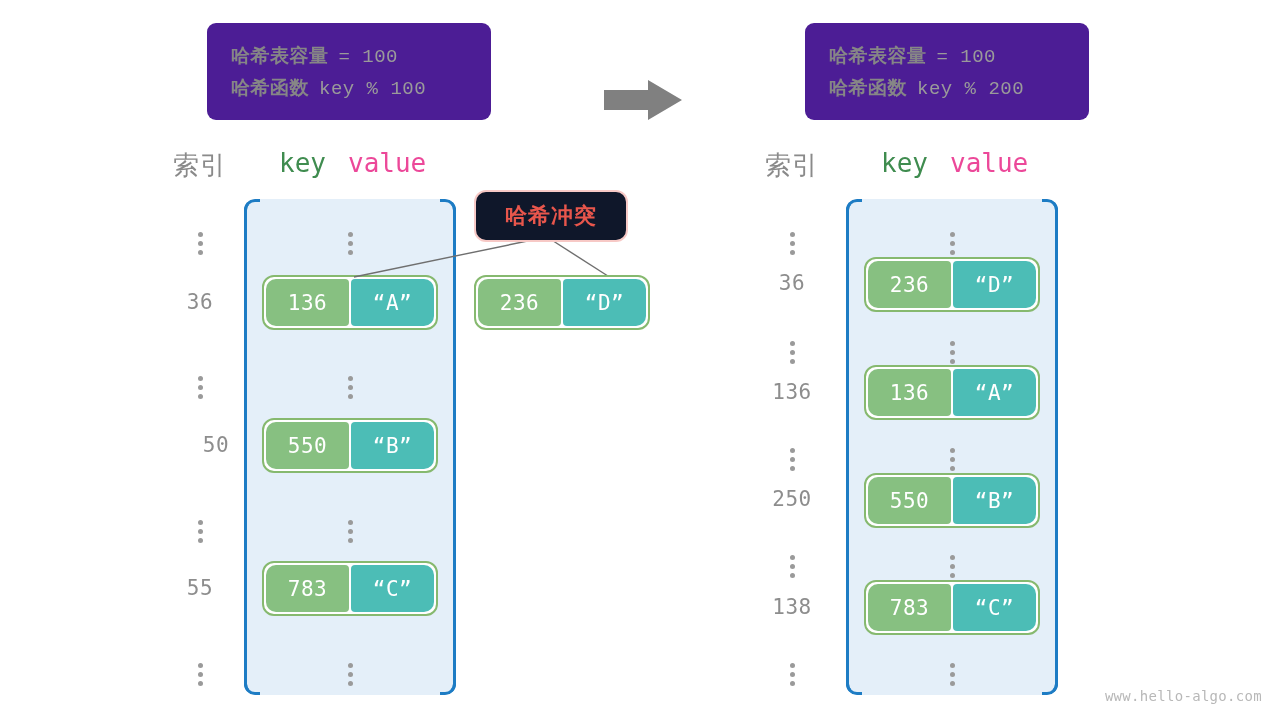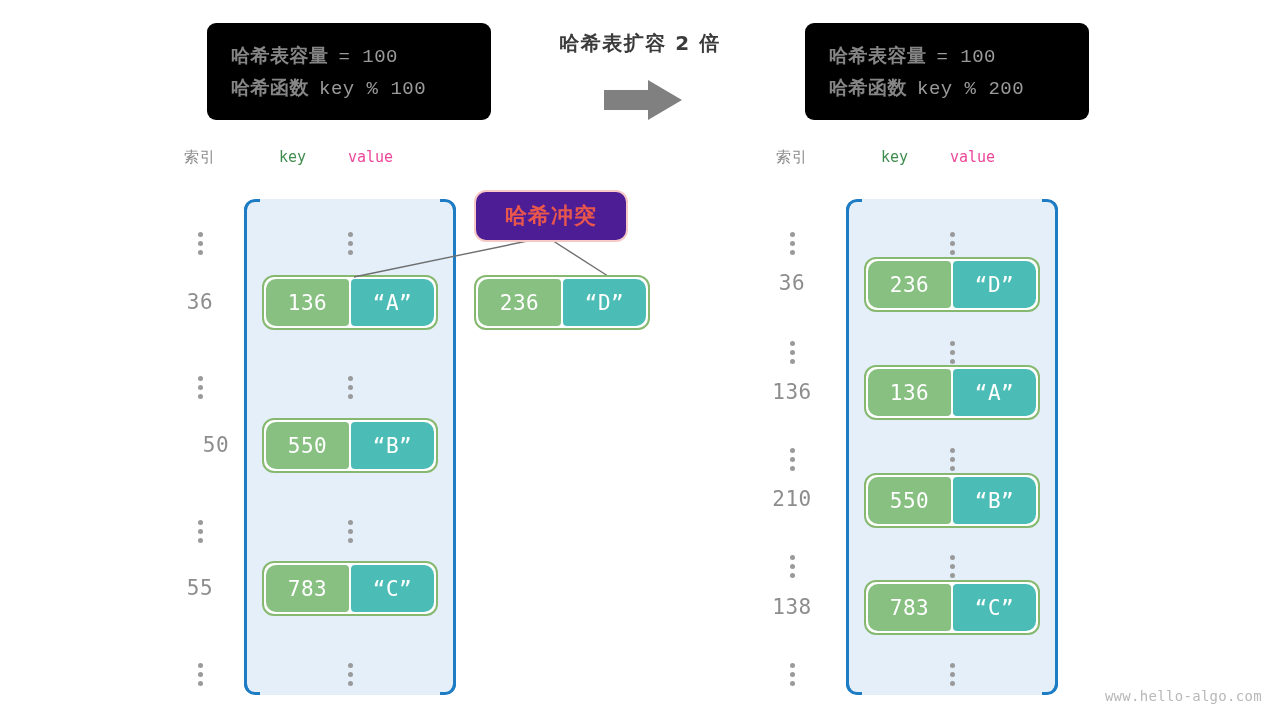--- a/index.html
+++ b/index.html
@@ -15,21 +15,21 @@
     position: relative;
   }
   .stage {
     position: absolute;
     inset: 0;
   }
 
   
   .info-box {
     position: absolute;
-    background: #000000;
+    background: #4c1d95;
     border-radius: 9px;
     box-sizing: border-box;
     padding: 14px 22px 14px 24px;
     display: flex;
     flex-direction: column;
     justify-content: center;
     gap: 6px;
   }
   .info-line {
     display: flex;
@@ -71,21 +71,21 @@
     left: 604px;
     top: 78px;
     width: 78px;
     height: 44px;
   }
 
   
   .col-head {
     position: absolute;
     font-family: "DejaVu Sans Mono", monospace;
-    font-size: 15px;
+    font-size: 26px;
     white-space: pre;
   }
   .head-index {
     color: #8a8a8a;
     font-family: "DejaVu Sans", sans-serif;
     font-weight: normal;
     letter-spacing: 1px;
   }
   .head-key { color: #3f8c4f; }
   .head-value { color: #ec4899; }
@@ -180,21 +180,21 @@
     border-radius: 10px 4px 4px 10px;
   }
   .cell-val {
     background: #4cbdb6;
     border-radius: 4px 10px 10px 4px;
   }
 
   
   .collision {
     position: absolute;
-    background: #4c1d95;
+    background: #0f172a;
     border: 2px solid #f7c9c6;
     border-radius: 12px;
     display: flex;
     align-items: center;
     justify-content: center;
     box-sizing: border-box;
     color: #e8564c;
     font-family: "DejaVu Sans", sans-serif;
     font-weight: bold;
     font-size: 22px;
@@ -241,21 +241,20 @@
     <div class="info-line">
       <span class="info-cn">哈希表容量</span>
       <span class="info-mono">= 100</span>
     </div>
     <div class="info-line">
       <span class="info-cn">哈希函数</span>
       <span class="info-mono">key % 200</span>
     </div>
   </div>
 
-  <div class="center-title">哈希表扩容 2 倍</div>
   <div class="arrow-wrap">
     <svg width="78" height="44" viewBox="0 0 78 44">
       <polygon points="0,12 44,12 44,2 78,22 44,42 44,32 0,32" fill="#808080"></polygon>
     </svg>
   </div>
 
   <div class="col-head head-index" style="left:170px; top:148px; width:60px; text-align:center;">索引</div>
   <div class="col-head head-key" style="left:279px; top:148px;">key</div>
   <div class="col-head head-value" style="left:348px; top:148px;">value</div>
 
@@ -368,21 +367,21 @@
       </span>
   </div>
   <div class="idx" style="left:752px; top:380px; width:80px;">136</div>
   <div class="idx" style="left:762px; top:434px; width:60px;">
     <span class="vdots" style="display:inline-flex;">
         <i></i>
         <i></i>
         <i></i>
       </span>
   </div>
-  <div class="idx" style="left:752px; top:487px; width:80px;">210</div>
+  <div class="idx" style="left:752px; top:487px; width:80px;">250</div>
   <div class="idx" style="left:762px; top:541px; width:60px;">
     <span class="vdots" style="display:inline-flex;">
         <i></i>
         <i></i>
         <i></i>
       </span>
   </div>
   <div class="idx" style="left:752px; top:595px; width:80px;">138</div>
   <div class="idx" style="left:762px; top:649px; width:60px;">
     <span class="vdots" style="display:inline-flex;">

